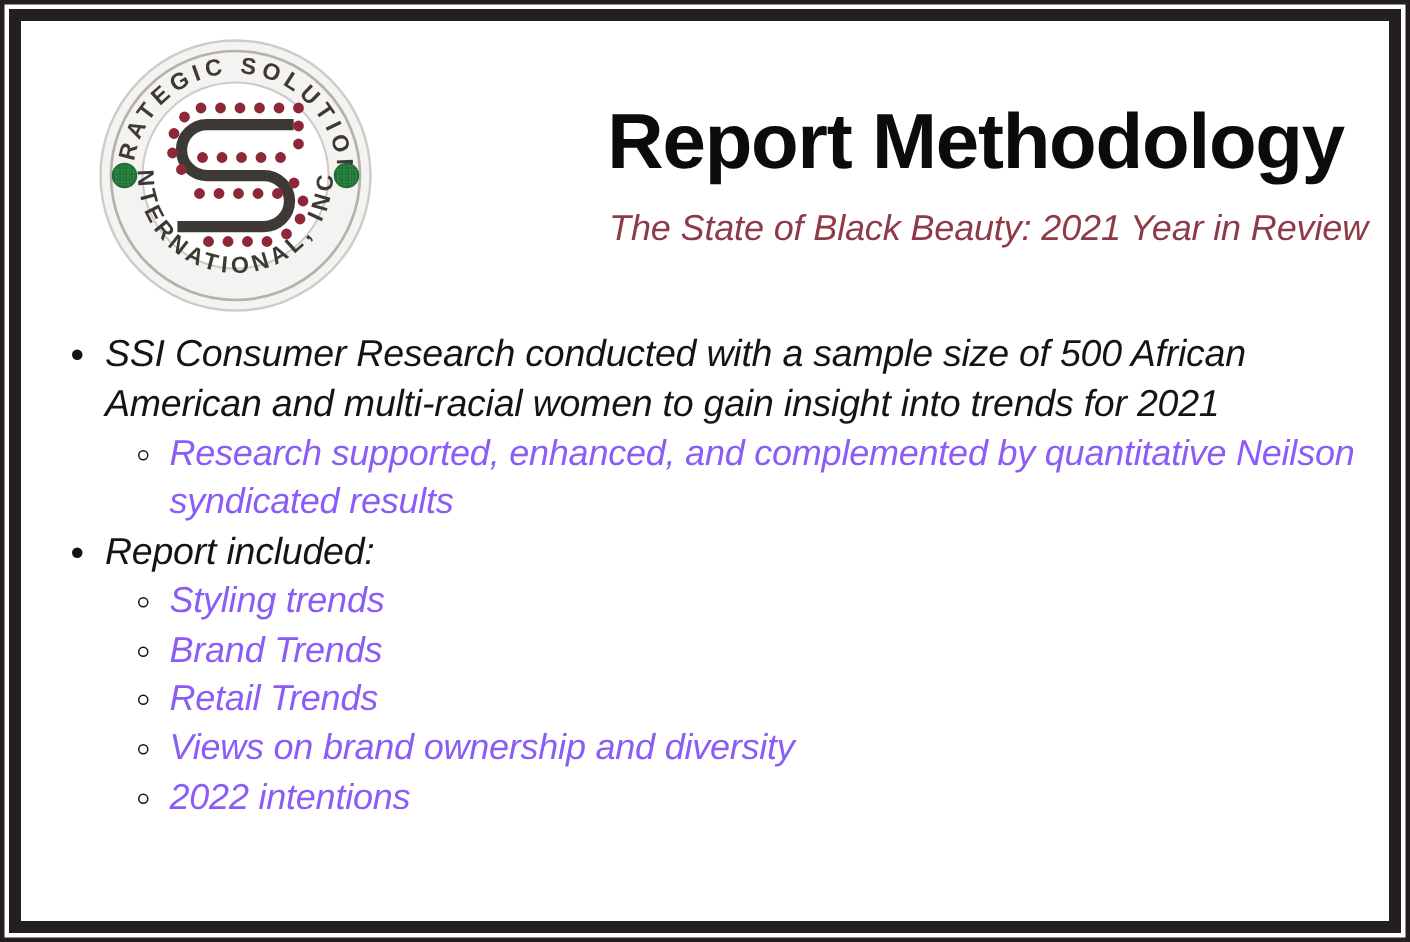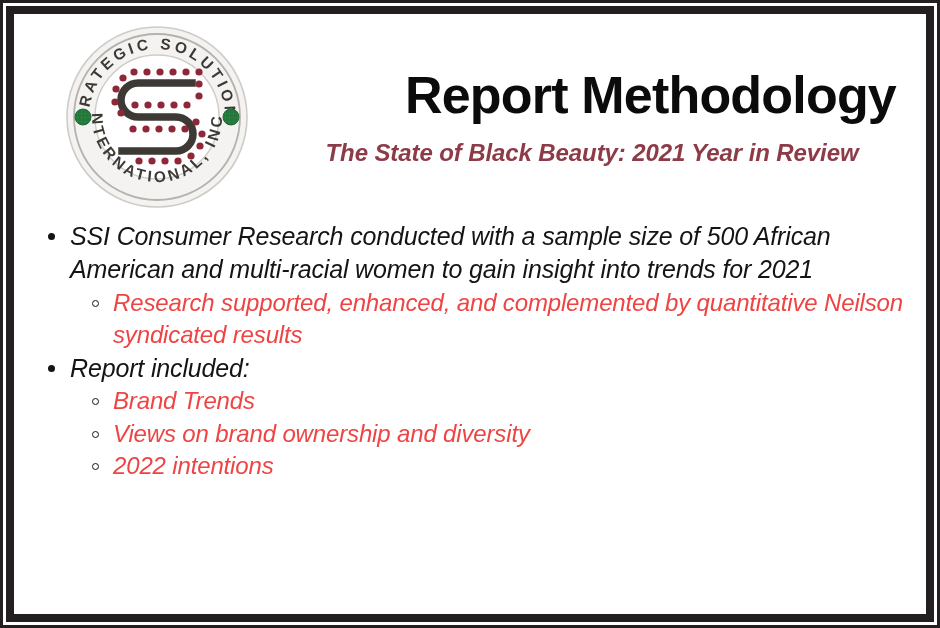--- a/index.html
+++ b/index.html
@@ -79,27 +79,26 @@
     font-weight: 700;
     letter-spacing: -0.8px;
     line-height: 1.06;
     color: #0b0b0b;
     white-space: nowrap;
   }
   .slide-subtitle {
     margin: 6px 0 0 0;
     font-family: "Liberation Sans", sans-serif;
     font-size: 24px;
-    font-weight: 700;
+    font-weight: 400;
     font-style: italic;
     letter-spacing: -0.1px;
     line-height: 1.15;
     color: #8C3B47;
     white-space: nowrap;
-    text-align: center;
   }
 
   
   .body {
     position: absolute;
     left: 0;
     top: 206px;
     width: 912px;
     font-style: italic;
   }
@@ -139,21 +138,21 @@
   }
   ul.lvl2 > li.item-l2 {
     position: relative;
     padding-left: 43px;
   }
   .txt-l2 {
     display: block;
     font-family: "Liberation Sans", sans-serif;
     font-size: 24px;
     font-weight: 300;
-    color: #ef4444;
+    color: #8b5cf6;
     line-height: 1.36;
     letter-spacing: -0.15px;
     padding-right: 10px;
   }
   .bullet-circle {
     position: absolute;
     left: 22px;
     top: 13px;
     width: 7px;
     height: 7px;
@@ -268,21 +267,29 @@
             </li>
           </ul>
         </li>
 
         <li class="item-l1">
           <span class="bullet-disc"></span>
           <span class="txt-l1">Report included:</span>
           <ul class="lvl2">
             <li class="item-l2">
               <span class="bullet-circle"></span>
+              <span class="txt-l2">Styling trends</span>
+            </li>
+            <li class="item-l2">
+              <span class="bullet-circle"></span>
               <span class="txt-l2">Brand Trends</span>
+            </li>
+            <li class="item-l2">
+              <span class="bullet-circle"></span>
+              <span class="txt-l2">Retail Trends</span>
             </li>
             <li class="item-l2">
               <span class="bullet-circle"></span>
               <span class="txt-l2">Views on brand ownership and diversity</span>
             </li>
             <li class="item-l2">
               <span class="bullet-circle"></span>
               <span class="txt-l2">2022 intentions</span>
             </li>
           </ul>

